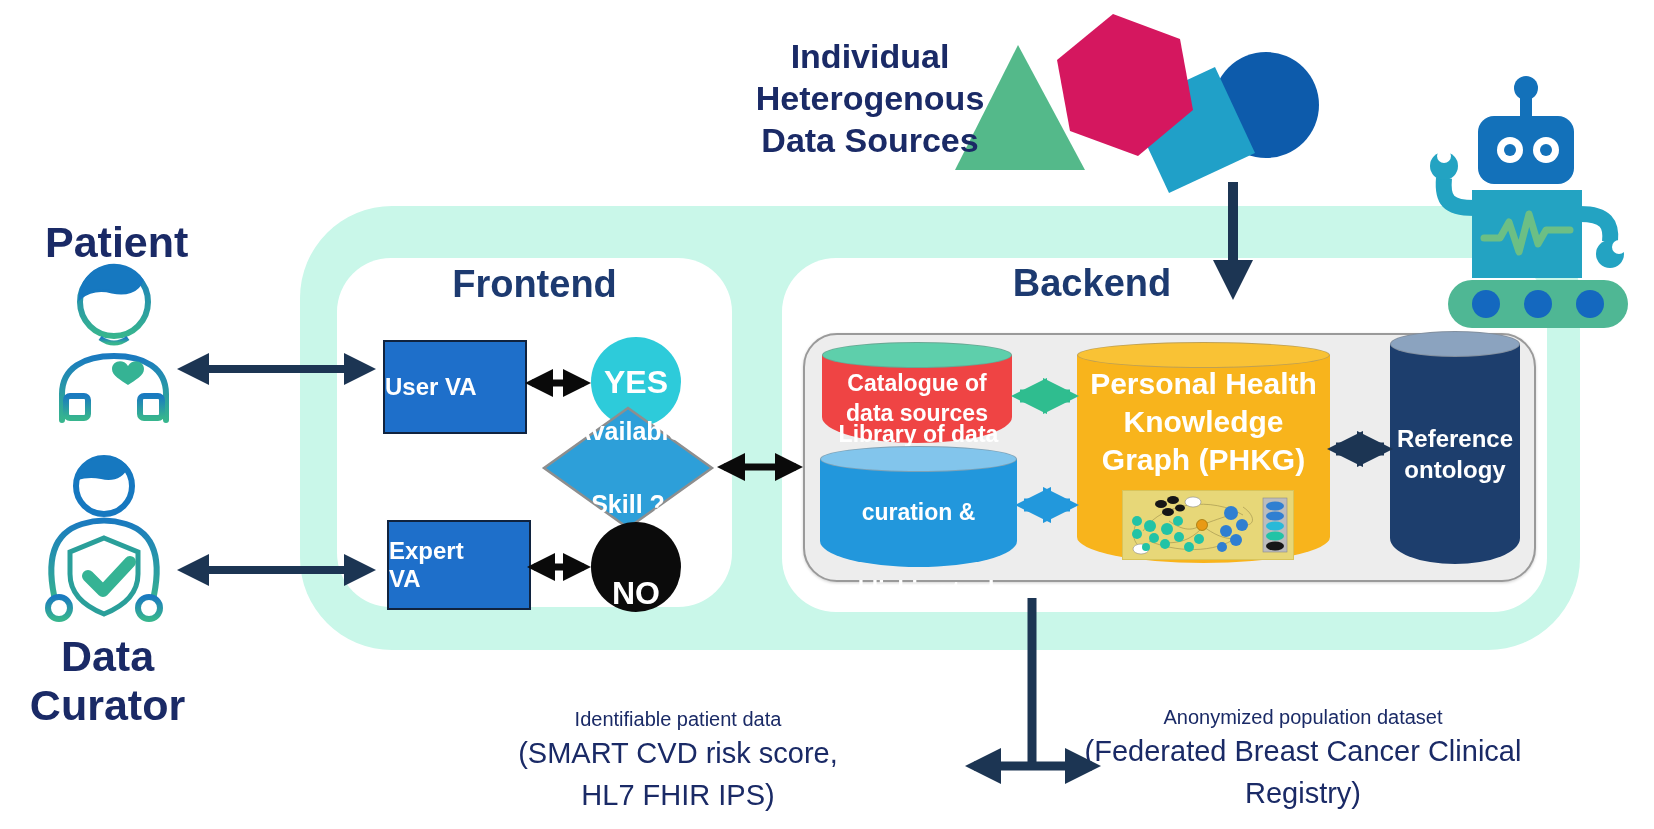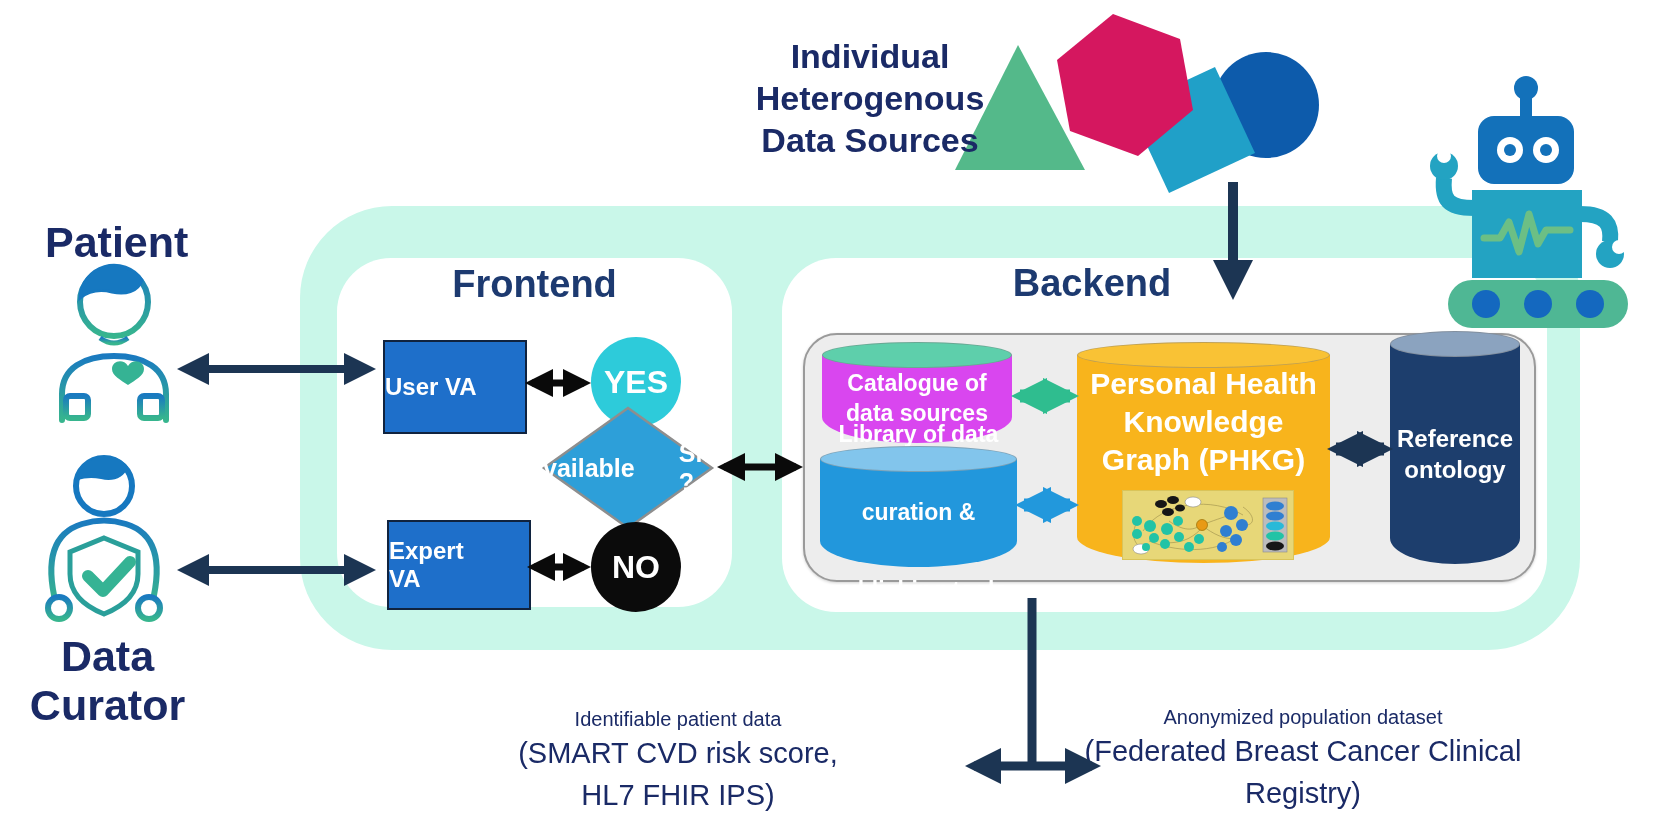--- a/index.html
+++ b/index.html
@@ -19,32 +19,32 @@
            border-radius:34px;z-index:3;box-shadow:0 1px 3px rgba(0,0,0,.18);}
 
   .section-title{font-size:38px;font-weight:bold;z-index:4;}
 
   
   .va-box{background:#1e6fca;border:2px solid #10233f;color:#fff;font-weight:bold;font-size:24px;
           display:flex;justify-content:center;flex-direction:column;line-height:1.15;z-index:5;}
   .circle{border-radius:50%;color:#fff;font-weight:bold;font-size:32px;
           display:flex;align-items:center;justify-content:center;}
   .yes-circle{left:591px;top:337px;width:90px;height:90px;background:#2dcbda;z-index:4;}
-  .no-circle{left:591px;top:522px;width:90px;height:90px;background:#0b0b0b;z-index:6;}
+  .no-circle{left:591px;top:522px;width:90px;height:90px;background:#0b0b0b;z-index:6;align-items:flex-end;}
   .diamond-wrap{left:540px;top:406px;width:176px;height:124px;z-index:5;}
   .diamond-text{left:540px;top:406px;width:176px;height:124px;z-index:5;color:#fff;font-weight:bold;
                 font-size:25px;line-height:1.16;display:flex;align-items:center;justify-content:center;
-                flex-direction:row;gap:44px;}
+                flex-direction:column;gap:44px;}
 
   
   .cyl{border-radius:0 0 50% 50% / 0 0 26px 26px;z-index:4;display:flex;align-items:center;
        justify-content:center;flex-direction:column;color:#fff;font-weight:bold;text-align:center;}
   .cyl::before{content:"";position:absolute;left:0;right:0;top:-13px;height:26px;border-radius:50%;
                border:1px solid rgba(120,120,120,.45);box-sizing:border-box;}
-  .cat-cyl{left:822px;top:355px;width:190px;height:88px;background:#d946ef;font-size:23px;line-height:1.3;}
+  .cat-cyl{left:822px;top:355px;width:190px;height:88px;background:#ef4444;font-size:23px;line-height:1.3;}
   .cat-cyl::before{background:#5ecfab;}
   .lib-cyl{left:820px;top:459px;width:197px;height:108px;background:#2297dc;font-size:23px;line-height:1.3;gap:48px;}
   .lib-cyl::before{background:#82c5ec;}
   .phkg-cyl{left:1077px;top:355px;width:253px;height:208px;background:#f8b41c;font-size:30px;line-height:1.26;
             justify-content:flex-start;padding-top:10px;box-sizing:border-box;}
   .phkg-cyl::before{background:#f9c235;}
   .ref-cyl{left:1390px;top:344px;width:130px;height:220px;background:#1d3e6d;font-size:24px;line-height:1.3;}
   .ref-cyl::before{background:#8ba3bf;}
   .inset{left:1122px;top:490px;width:170px;height:68px;z-index:5;border:1px solid #d9c45a;background:#e7d778;}
 

